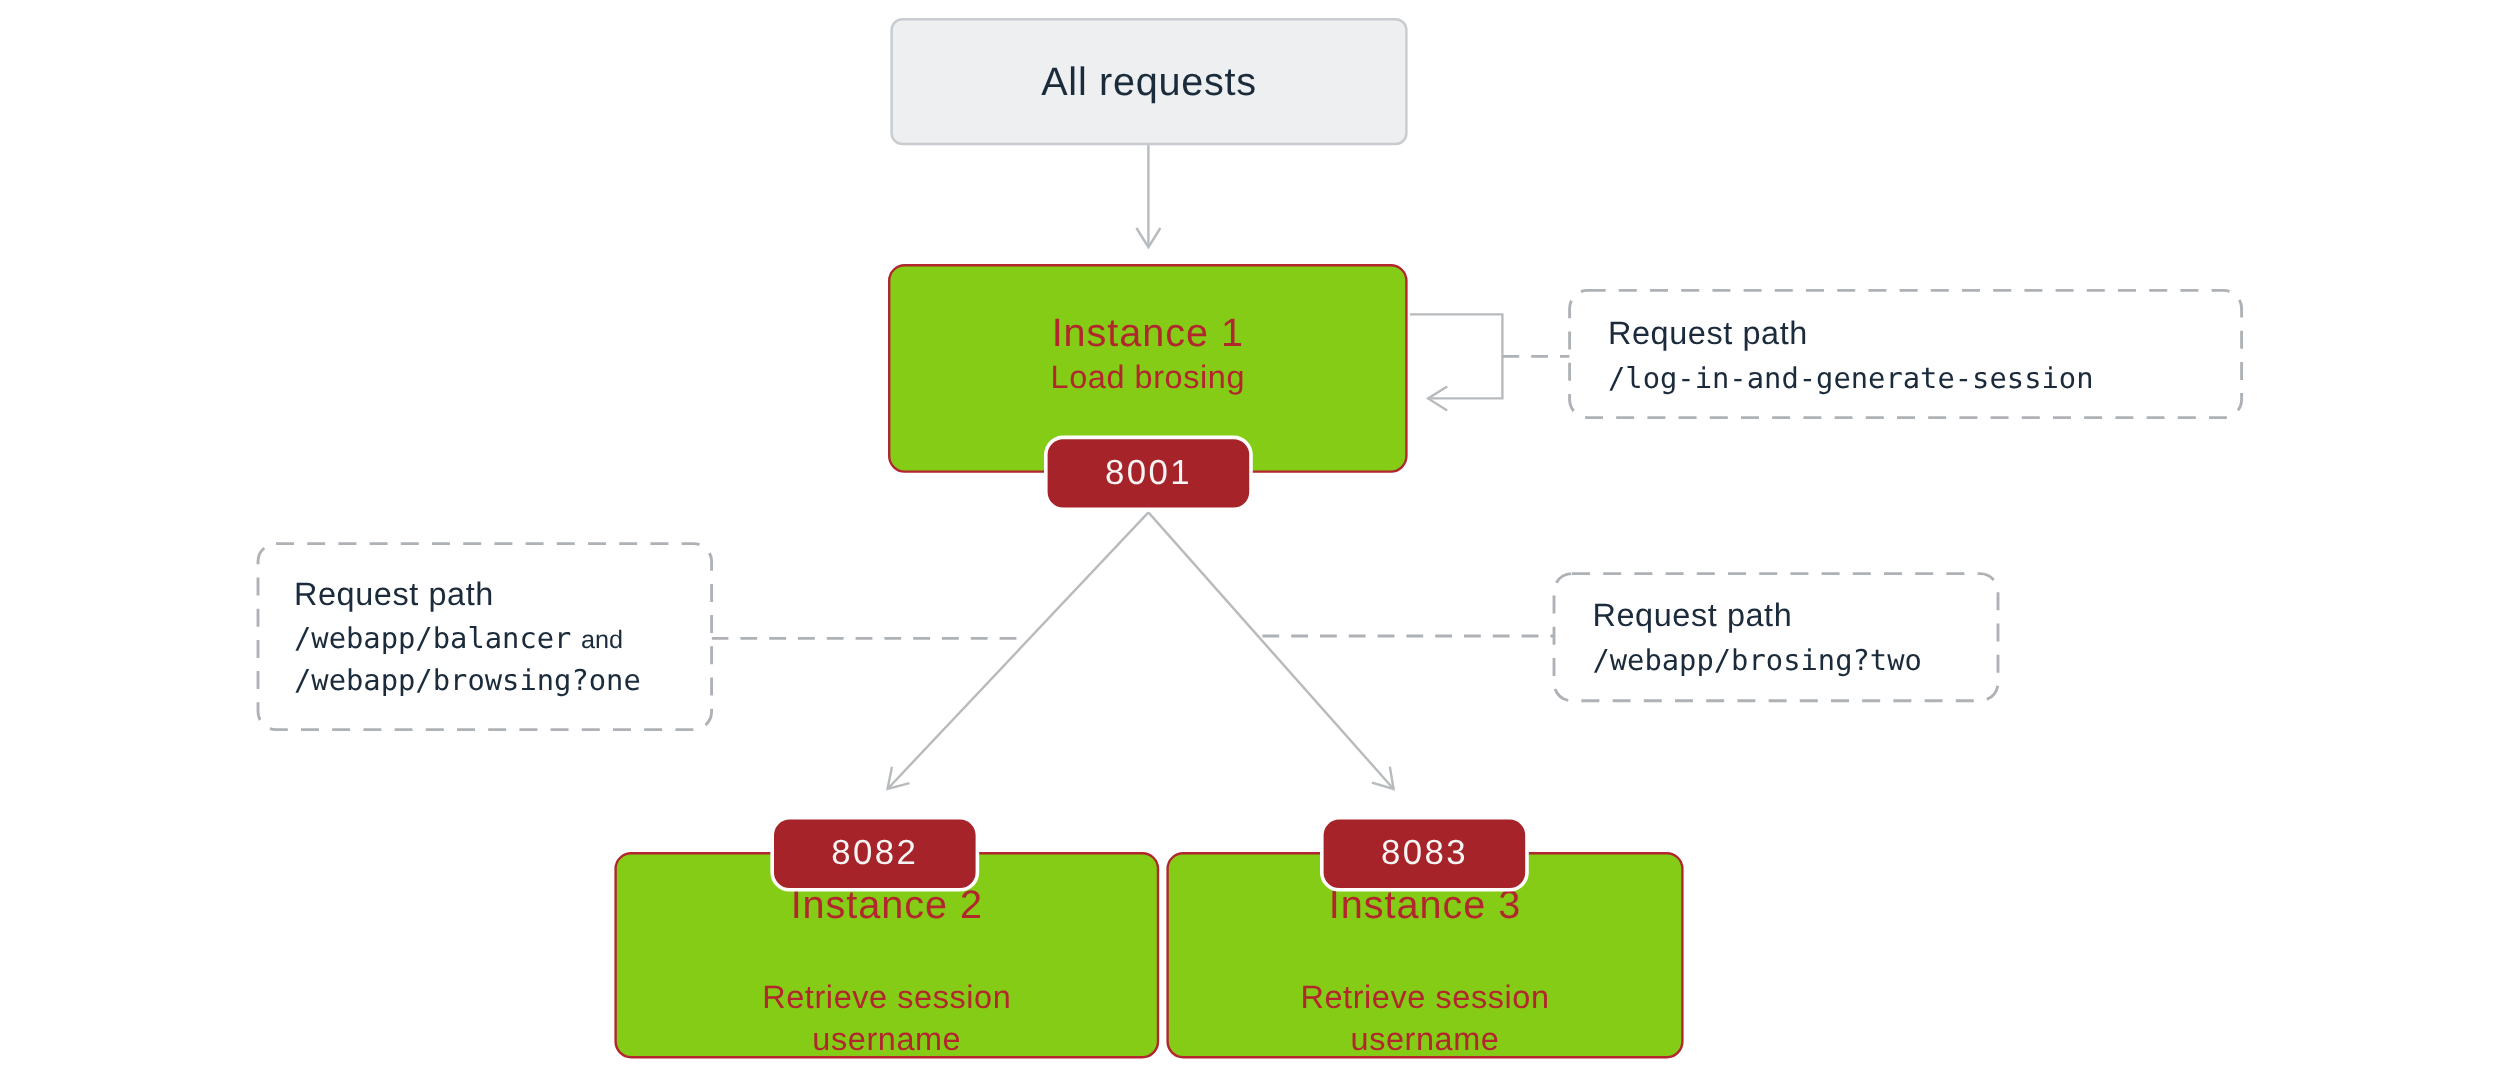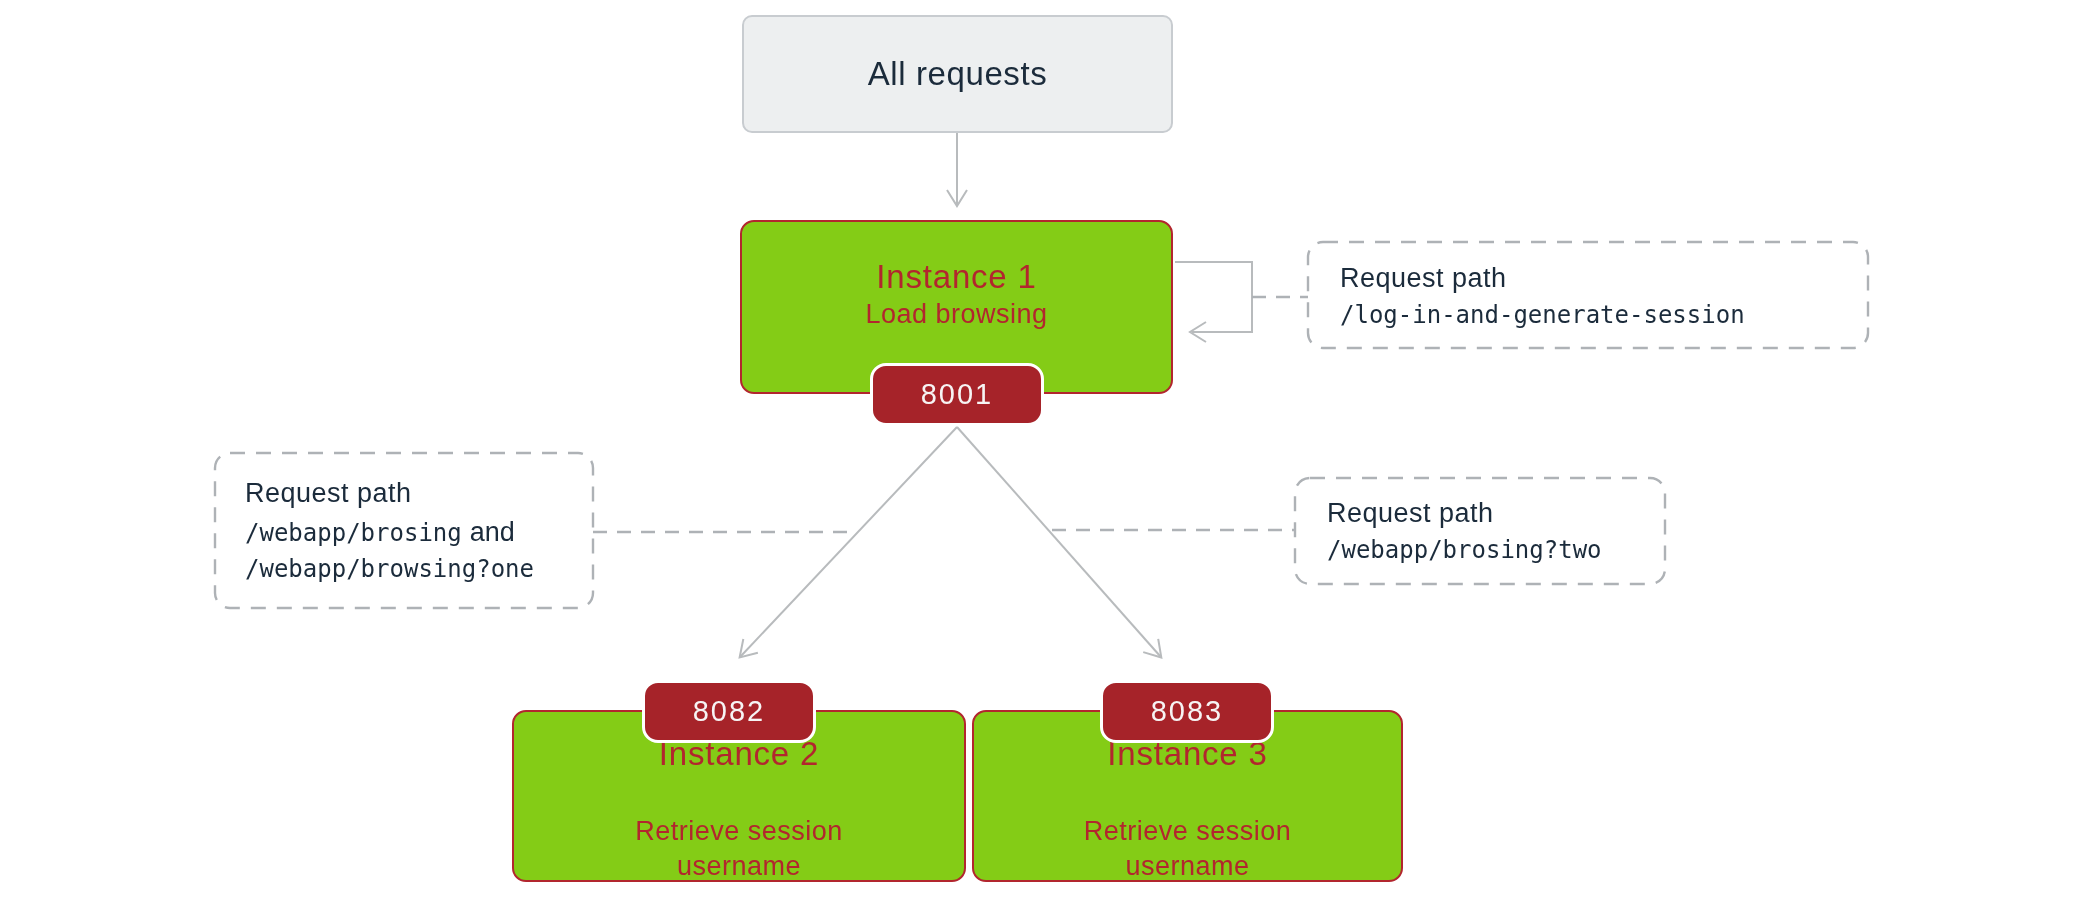--- a/index.html
+++ b/index.html
@@ -25,21 +25,21 @@
     position: absolute;
     box-sizing: border-box;
     display: flex;
     flex-direction: column;
     align-items: center;
     justify-content: center;
     text-align: center;
   }
   .source-box {
     left: 742px; top: 15px;
-    width: 431px; height: 118px;
+    width: 431px; height: 106px;
     background: #edeff0;
     border: 2px solid #c8ccd0;
     border-radius: 10px;
     color: #1b2b3b;
     font-size: 33px;
     letter-spacing: 0.6px;
   }
   .instance-box {
     background: #84cc16;
     border: 2px solid #b2262e;
@@ -105,21 +105,21 @@
     letter-spacing: 0.5px;
     line-height: 1.4;
   }
   .note-code {
     font-family: "DejaVu Sans Mono", "Liberation Mono", monospace;
     font-size: 24px;
     line-height: 1.45;
   }
   .note-conj {
     font-family: "Liberation Sans", sans-serif;
-    font-size: 27px;
+    font-size: 21px;
     margin-left: 8px;
   }
   .note-login   { left: 1340px; top: 244px; width: 510px; height: 104px; }
   .note-webapp  { left: 245px;  top: 458px; width: 330px; height: 146px; }
   .note-brosing { left: 1327px; top: 480px; width: 320px; height: 102px; }
 </style>
 </head>
 <body>
 
 <div class="canvas">
@@ -144,21 +144,21 @@
     <rect x="215" y="453" width="378" height="155" rx="15" fill="#ffffff" stroke="#aeb2b6" stroke-width="2.4" stroke-dasharray="15 11"></rect>
     <rect x="1295" y="478" width="370" height="106" rx="15" fill="#ffffff" stroke="#aeb2b6" stroke-width="2.4" stroke-dasharray="15 11"></rect>
   </svg>
 
   <div class="node source-box">
     <span>All requests</span>
   </div>
 
   <div class="node instance-box box-instance-1">
     <div class="instance-title">Instance 1</div>
-    <div class="instance-subtitle">Load browsing</div>
+    <div class="instance-subtitle">Load brosing</div>
   </div>
   <div class="port-badge badge-8001">
     <span>8001</span>
   </div>
 
   <div class="node instance-box box-instance-2">
     <div class="instance-title">Instance 2</div>
     <div class="instance-subtitle narrow-subtitle">Retrieve session username</div>
   </div>
   <div class="port-badge badge-8082">
@@ -173,21 +173,21 @@
     <span>8083</span>
   </div>
 
   <div class="note note-login">
     <div class="note-label">Request path</div>
     <div class="note-code">/log-in-and-generate-session</div>
   </div>
 
   <div class="note note-webapp">
     <div class="note-label">Request path</div>
-    <div class="note-code"><span>/webapp/brosing</span><span class="note-conj">and</span></div>
+    <div class="note-code"><span>/webapp/balancer</span><span class="note-conj">and</span></div>
     <div class="note-code">/webapp/browsing?one</div>
   </div>
 
   <div class="note note-brosing">
     <div class="note-label">Request path</div>
     <div class="note-code">/webapp/brosing?two</div>
   </div>
 
 </div>
 

